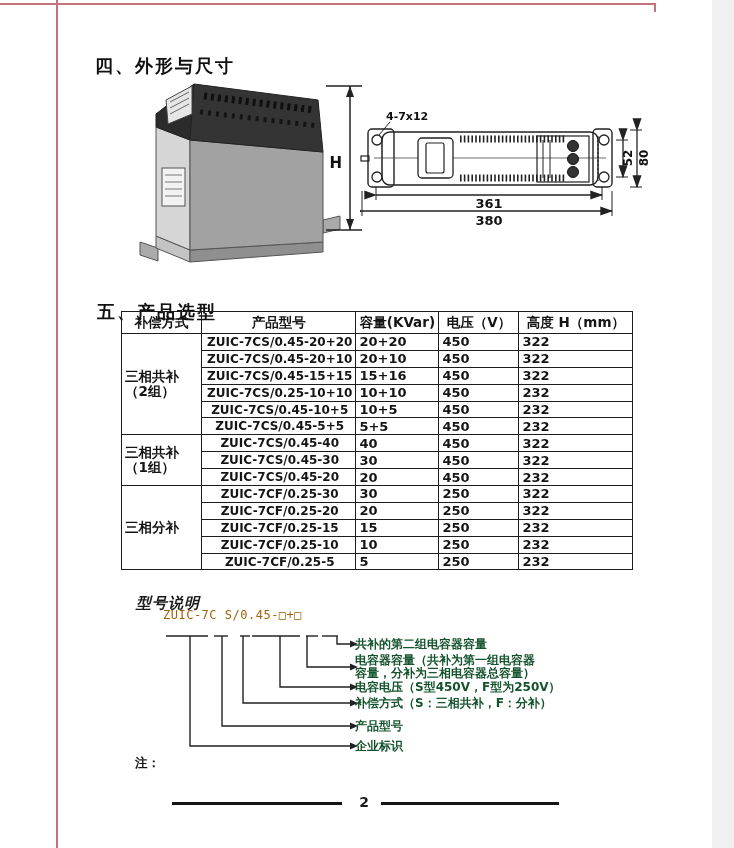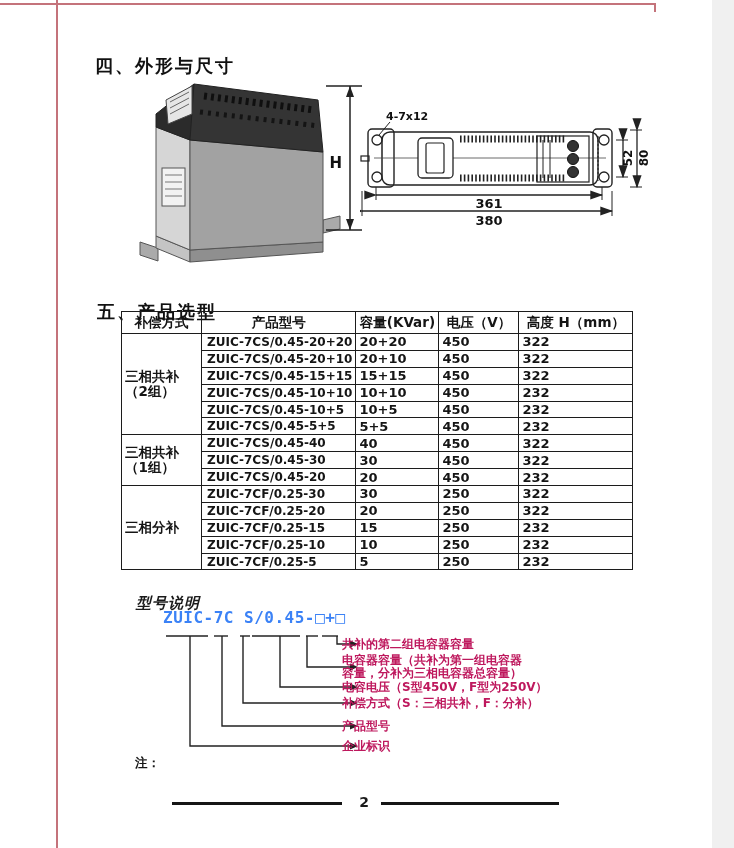--- a/index.html
+++ b/index.html
@@ -20,33 +20,33 @@
   #title-sel{left:97px;top:284px;}
 
   
   #product-table{left:121px;top:311px;border-collapse:collapse;table-layout:fixed;}
   #product-table th,#product-table td{
     border:1.6px solid #1c1c1c;font-weight:bold;color:#151515;
     padding:0 3px;white-space:nowrap;overflow:hidden;
   }
   #product-table th{font-size:13.5px;height:21px;text-align:center;margin-top:16px;}
   #product-table td{font-size:13px;height:15.9px;text-align:left;}
-  #product-table td.model-cell{font-size:12px;text-align:left;padding-left:5px;}
+  #product-table td.model-cell{font-size:12px;text-align:center;padding-left:5px;}
   #product-table td.group-cell{font-size:13.5px;line-height:15px;}
   .cw0{width:80px;} .cw1{width:122px;} .cw2{width:83px;} .cw3{width:80px;} .cw4{width:114px;}
 
   
   #model-title{left:136px;top:594px;font-size:15px;font-weight:bold;letter-spacing:1px;font-style:italic;}
   #model-string{
-    left:163px;top:608px;font-size:16px;font-weight:bold;letter-spacing:0.5px;
-    font-family:"DejaVu Sans Mono","Liberation Mono",monospace;color:#3b82f6;
+    left:163px;top:608px;font-size:12px;font-weight:normal;letter-spacing:0.5px;
+    font-family:"DejaVu Sans Mono","Liberation Mono",monospace;color:#a16207;
   }
   .model-label{
-    position:absolute;left:342px;font-size:12px;font-weight:bold;
-    line-height:13px;white-space:nowrap;color:#be185d;
+    position:absolute;left:355px;font-size:12px;font-weight:bold;
+    line-height:13px;white-space:nowrap;color:#14532d;
   }
 
   
   #note{left:135px;top:756px;width:460px;display:flex;font-size:12.5px;
         font-weight:bold;line-height:14.5px;color:#151515;}
   #note .note-prefix{flex:0 0 auto;margin-right:2px;}
   #footer{left:0;top:794px;width:734px;height:20px;}
   .pg-line{position:absolute;top:8px;height:3px;background:#151515;}
   #pg-line-left{left:172px;width:170px;}
   #pg-line-right{left:381px;width:178px;}
@@ -187,26 +187,26 @@
         <td>322</td>
       </tr>
       <tr>
         <td class="model-cell">ZUIC-7CS/0.45-20+10</td>
         <td>20+10</td>
         <td>450</td>
         <td>322</td>
       </tr>
       <tr>
         <td class="model-cell">ZUIC-7CS/0.45-15+15</td>
-        <td>15+15</td>
-        <td>450</td>
-        <td>322</td>
-      </tr>
-      <tr>
-        <td class="model-cell">ZUIC-7CS/0.45-10+10</td>
+        <td>15+16</td>
+        <td>450</td>
+        <td>322</td>
+      </tr>
+      <tr>
+        <td class="model-cell">ZUIC-7CS/0.25-10+10</td>
         <td>10+10</td>
         <td>450</td>
         <td>232</td>
       </tr>
       <tr>
         <td class="model-cell">ZUIC-7CS/0.45-10+5</td>
         <td>10+5</td>
         <td>450</td>
         <td>232</td>
       </tr>

